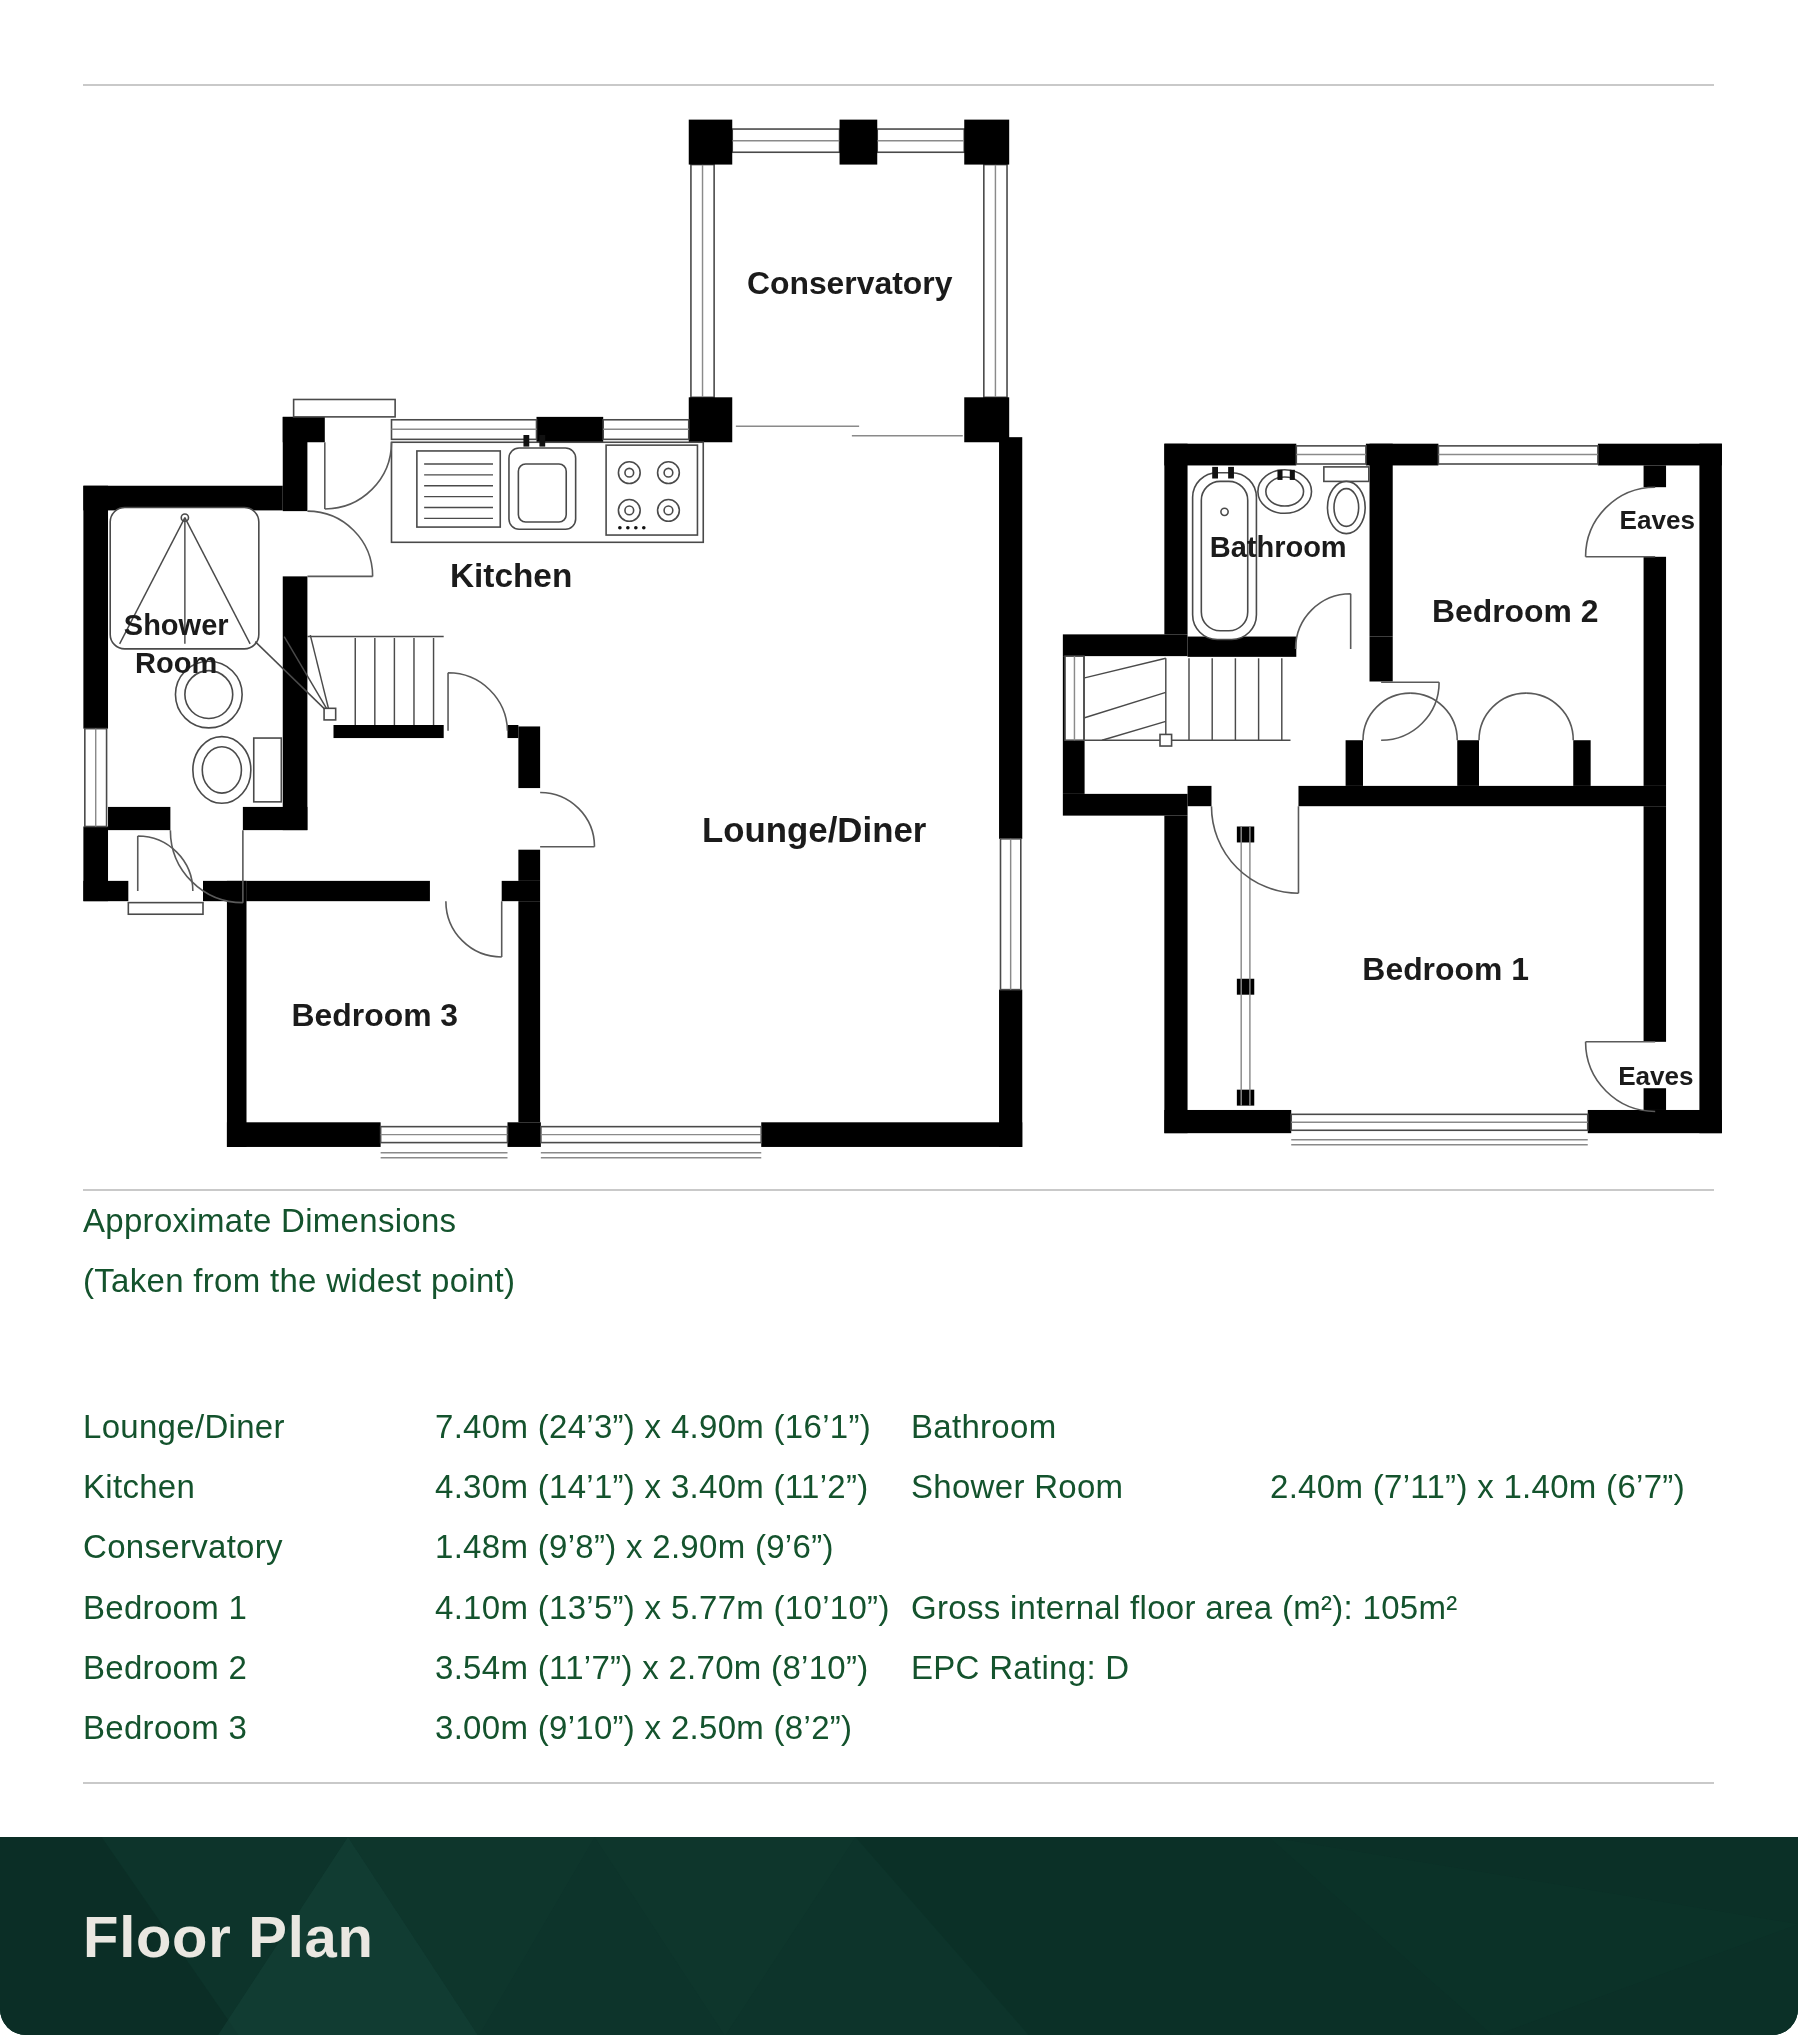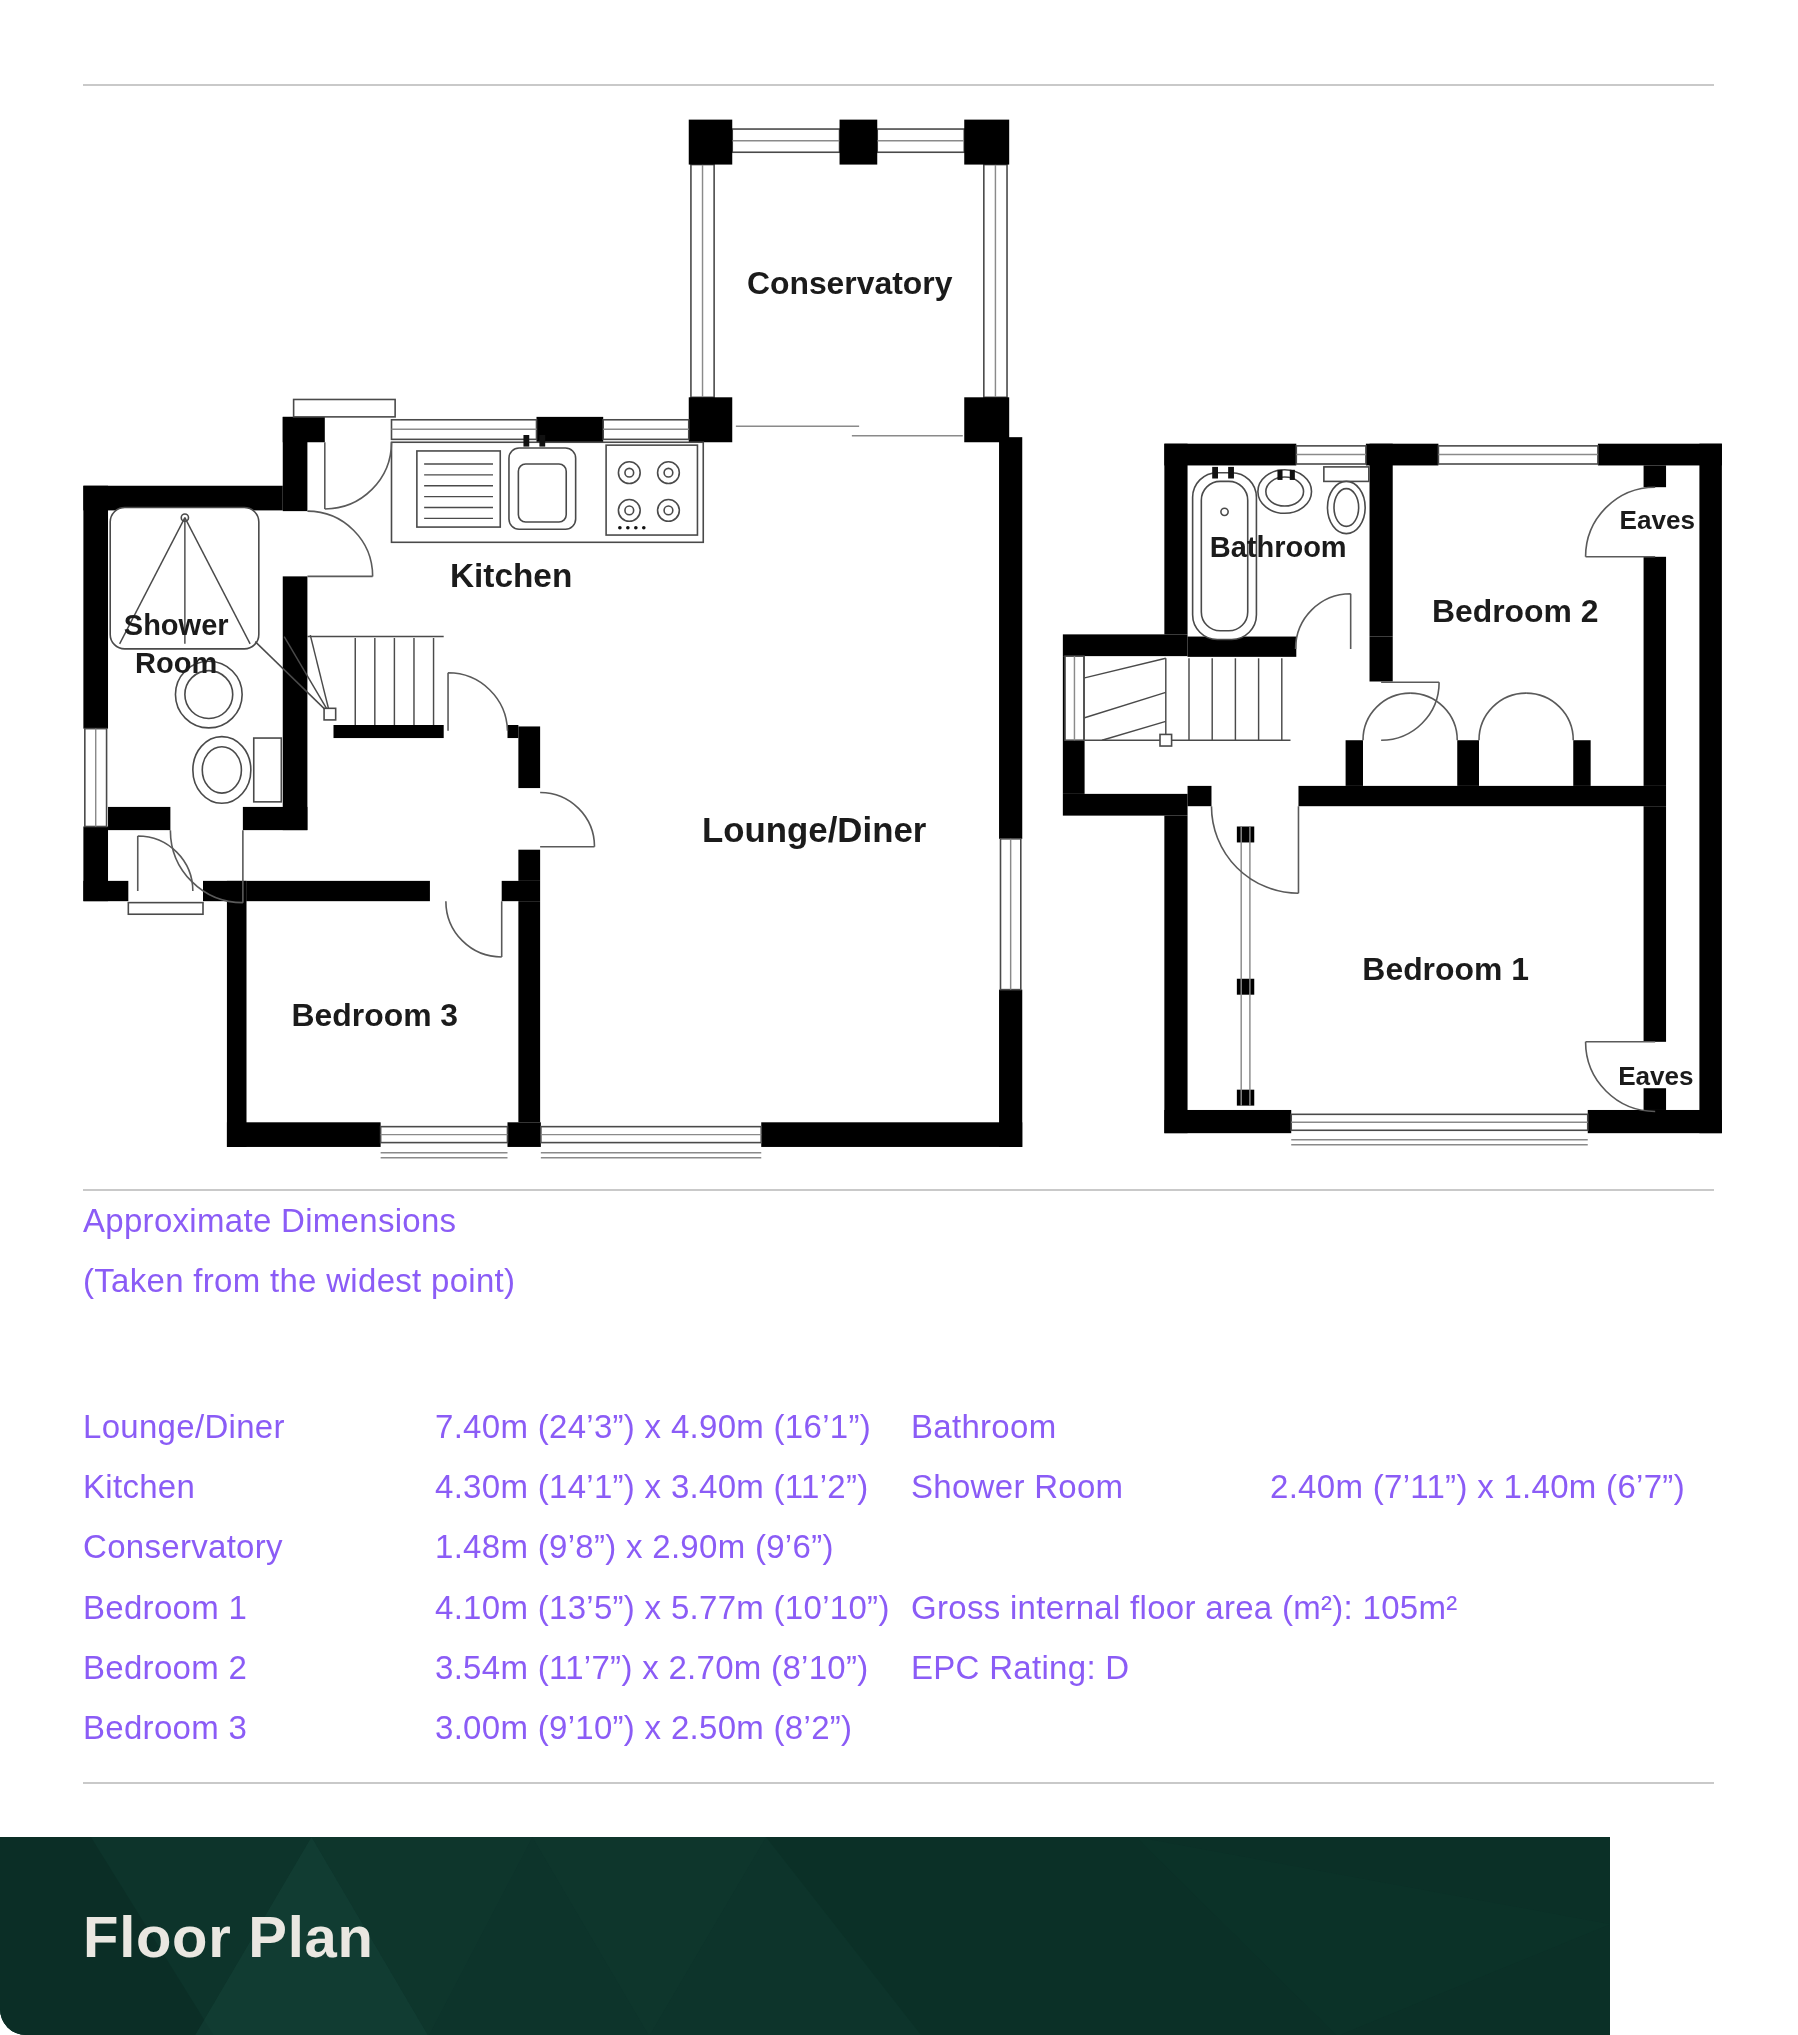--- a/index.html
+++ b/index.html
@@ -8,23 +8,23 @@
   .rule{position:absolute;left:83px;width:1631px;height:1.5px;background:#c9c9c9;}
   svg.plan{position:absolute;left:0;top:0;width:1798px;height:1189px;}
   svg.plan text{font-family:"Liberation Sans",sans-serif;font-weight:700;fill:#1b1b1b;}
   .walls rect{fill:#000000;}
   .win rect{fill:#ffffff;stroke:#4a4a4a;stroke-width:2.2;}
   .win line{stroke:#8a8a8a;stroke-width:2;}
   .fix rect,.fix ellipse,.fix circle,.fix path{fill:#ffffff;stroke:#4a4a4a;stroke-width:2.2;}
   .fix line{stroke:#4a4a4a;stroke-width:2;}
   .fix .solid{fill:#111111;stroke:none;}
   .arcs path{fill:none;stroke:#5a5a5a;stroke-width:2.2;}
-  .dim{position:absolute;color:#8b5cf6;font-size:33px;letter-spacing:0.3px;white-space:nowrap;}
+  .dim{position:absolute;color:#14532d;font-size:33px;letter-spacing:0.3px;white-space:nowrap;}
   .dim.h1{font-size:33px;}
-  .footer{position:absolute;left:0;top:1837px;width:1610px;height:199px;background:#0d342b;}
+  .footer{position:absolute;left:0;top:1837px;width:1798px;height:199px;background:#0d342b;}
   .footer svg{position:absolute;inset:0;width:100%;height:100%;}
   .footer .title{position:absolute;left:83px;top:0;height:199px;display:flex;align-items:center;
         color:#eae7e1;font-size:58px;font-weight:700;letter-spacing:0.7px;}
 </style>
 </head>
 <body>
 
 <div class="page">
 
   <div class="rule" style="top:84px"></div>

